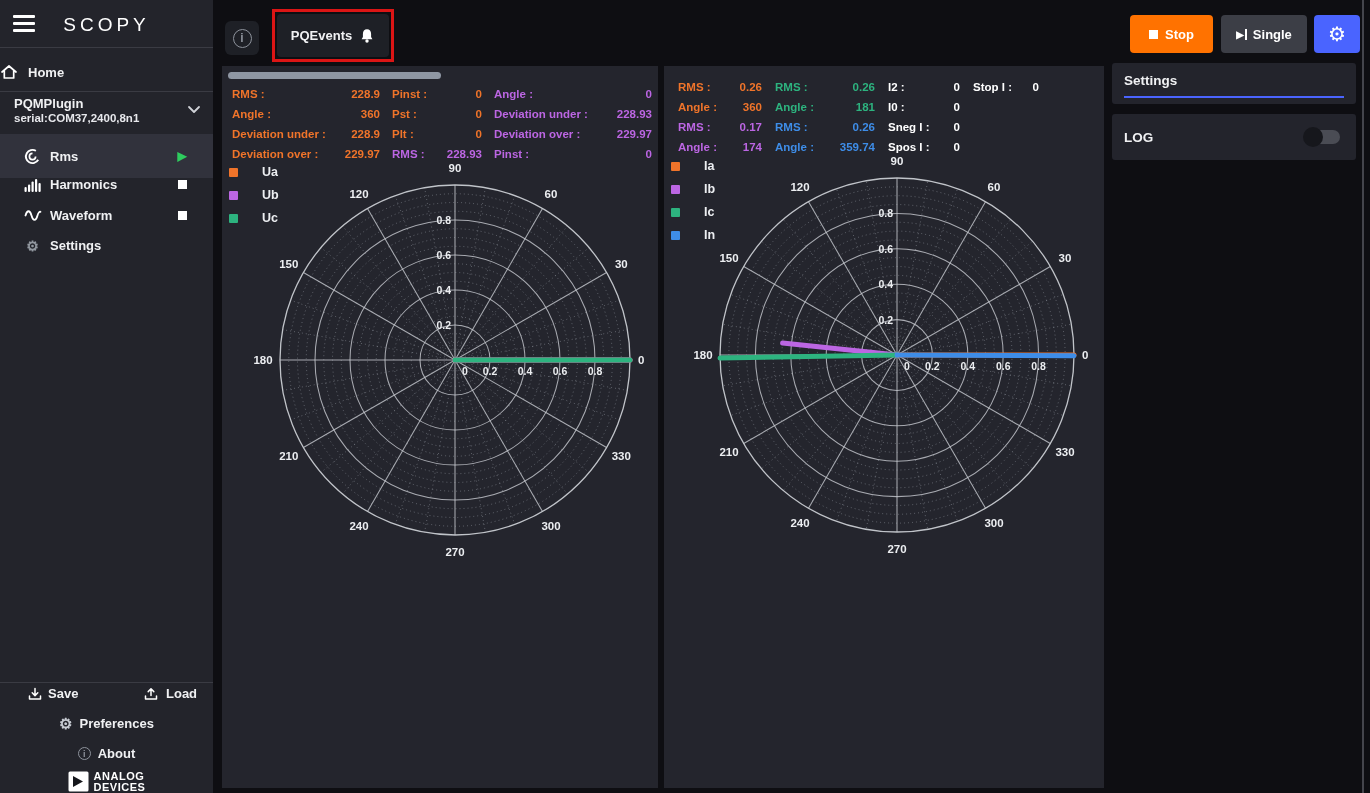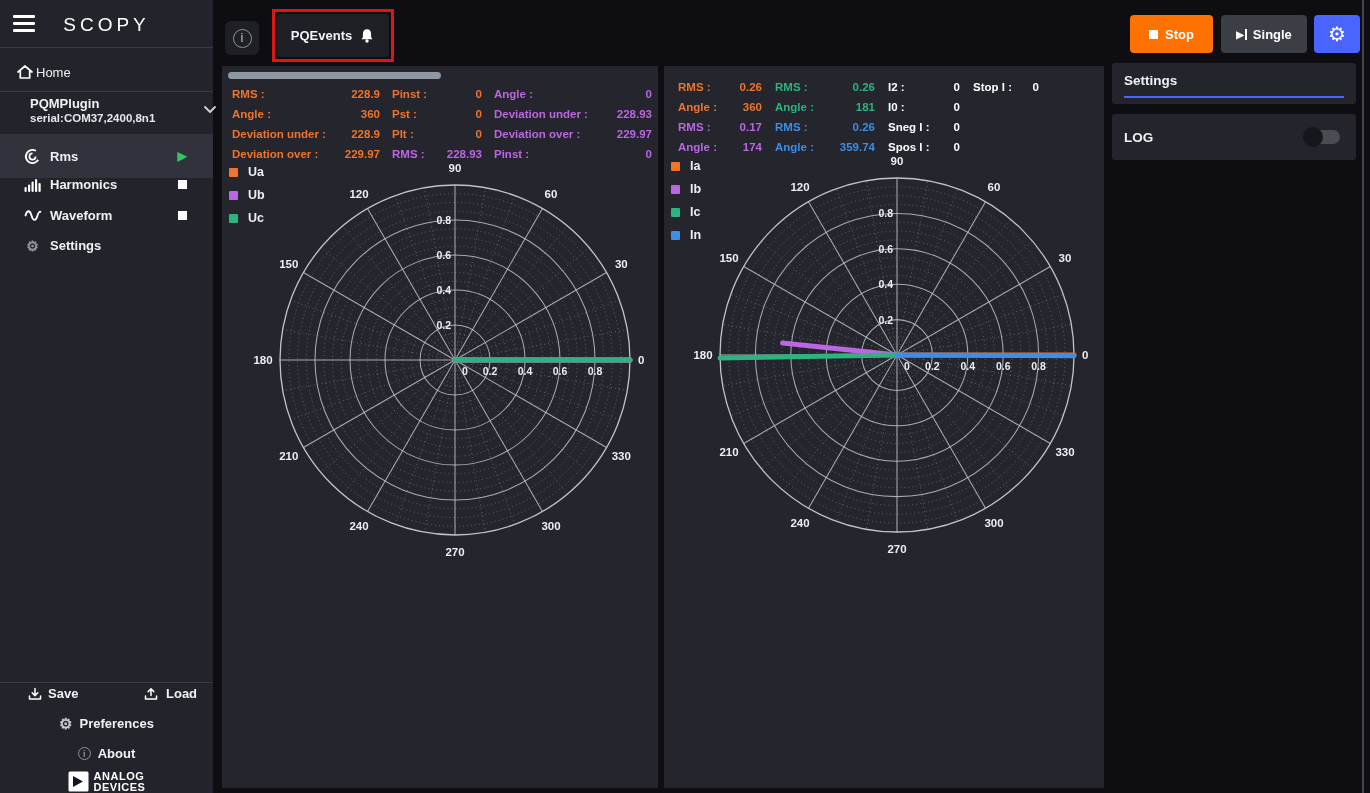--- a/index.html
+++ b/index.html
@@ -14,22 +14,22 @@
 
   
   .sidebar { position:absolute; left:0; top:0; width:213px; height:793px; background:#23242b; z-index:2; }
   .hamburger { position:absolute; left:13px; top:15px; width:24px; height:18px; cursor:pointer; }
   .hamburger i { display:block; width:22px; height:3px; background:#ffffff; margin-bottom:4px; border-radius:1px; }
   .logo { position:absolute; left:0; right:0; top:14px; text-align:center;
           font-size:19px; font-weight:400; letter-spacing:4px; color:#ffffff; }
   .sb-div { position:absolute; left:0; width:213px; height:1px; background:#3a3b43; }
   .d1 { top:47px; } .d2 { top:91px; } .d3 { top:682px; }
   .sb-item { position:absolute; left:0; width:213px; display:flex; align-items:center; cursor:pointer; }
-  .home-item { top:54px; height:36px; padding-left:16px; gap:2px; font-weight:400; font-size:13px; }
-  .plugin-hdr { position:absolute; left:16px; top:95px; width:213px; height:36px; cursor:pointer; }
+  .home-item { top:54px; height:36px; gap:10px; font-weight:700; font-size:13px; }
+  .plugin-hdr { position:absolute; left:0; top:95px; width:213px; height:36px; cursor:pointer; }
   .pname { position:absolute; left:14px; top:1px; font-size:13px; font-weight:700; }
   .pserial { position:absolute; left:14px; top:17px; font-size:11.5px; font-weight:700; color:#e7e8ec; }
   .chev { position:absolute; right:12px; top:10px; }
   .tool { position:absolute; left:0; width:213px; height:29px; display:flex; align-items:center; cursor:pointer; font-size:13px; font-weight:700; }
   .tool .t-ic { position:absolute; left:23px; width:19px; display:flex; justify-content:center; }
   .tool .t-lbl { position:absolute; left:50px; }
   .tool .t-ind { position:absolute; left:176px; width:12px; text-align:center; }
   .tool-rms { top:134px; height:44px; background:#31323c; }
   .tool-harmonics { top:170px; }
   .tool-waveform { top:201px; }
@@ -72,21 +72,21 @@
   #voltage-panel { left:222px; width:436px; }
   #current-panel { left:664px; width:440px; }
   .hscroll { margin:6px 0 0 6px; width:213px; height:7px; background:#8f97a3; border-radius:4px; cursor:pointer; }
   .readout { display:grid; }
   .v-readout { margin:5px 0 0 10px; grid-template-columns:148px 90px 158px; column-gap:12px; }
   .c-readout { margin:11px 0 0 14px; grid-template-columns:84px 100px 72px 66px; column-gap:13px; }
   .cell { height:20px; display:flex; justify-content:space-between; align-items:center; font-size:11.5px; font-weight:700; white-space:nowrap; }
   .legend { position:absolute; display:flex; flex-direction:column; gap:9px; }
   #v-legend { left:7px; top:99px; }
   #c-legend { left:7px; top:93px;text-align:right; }
-  .lg-item { display:flex; align-items:center; gap:10px; cursor:pointer; }
+  .lg-item { display:flex; align-items:center; gap:24px; cursor:pointer; }
   .lg-sq { width:9px; height:9px; border-radius:1px; }
   .lg-lbl { font-size:12.5px; font-weight:700; color:#eceef1; }
   .polar { position:absolute; }
   #v-chart { left:13px; top:79px; }
   #c-chart { left:13px; top:74px; }
 
   
   .set-card { position:absolute; left:1112px; top:63px; width:244px; height:41px; background:#23242c; border-radius:3px; }
   .set-title { position:absolute; left:12px; top:10px; font-size:13.5px; font-weight:700; }
   .set-underline { position:absolute; left:12px; right:12px; bottom:6px; height:2px; background:#4a64ff; }

